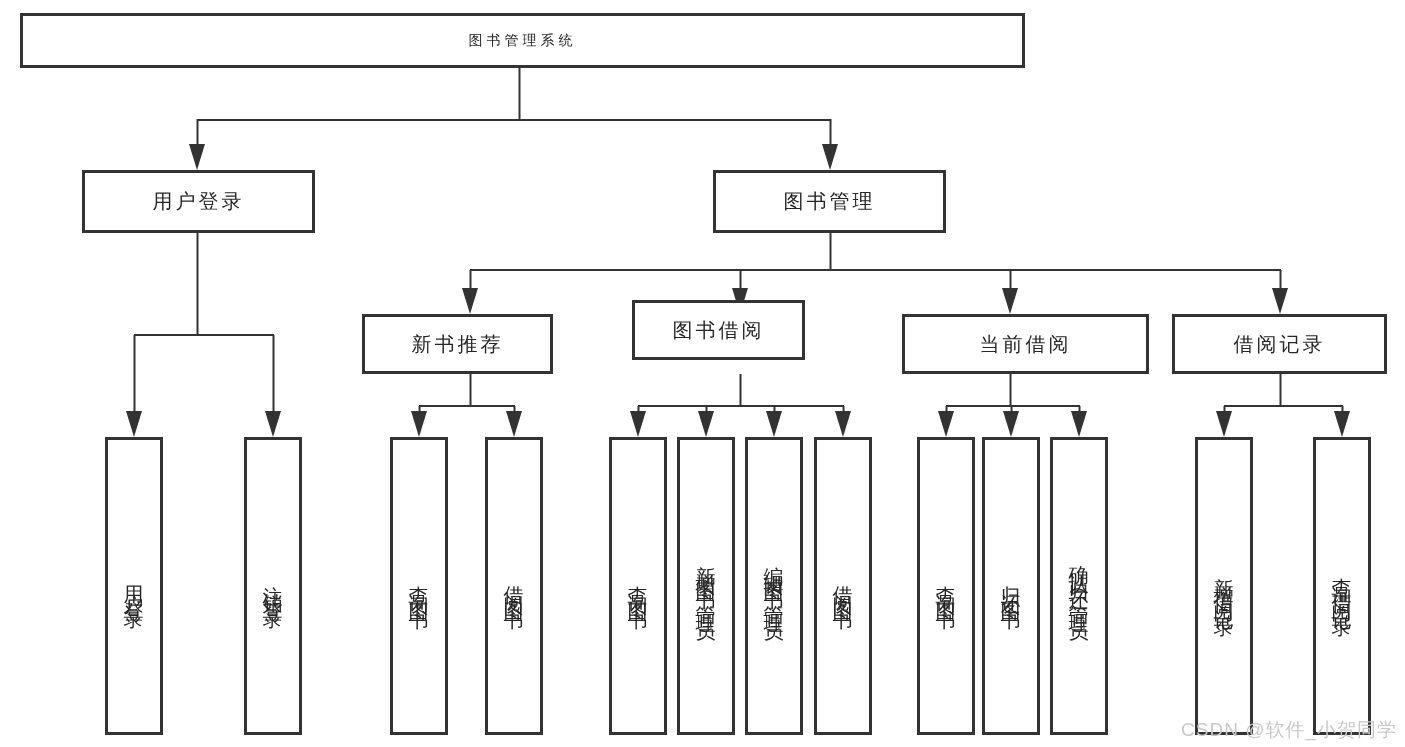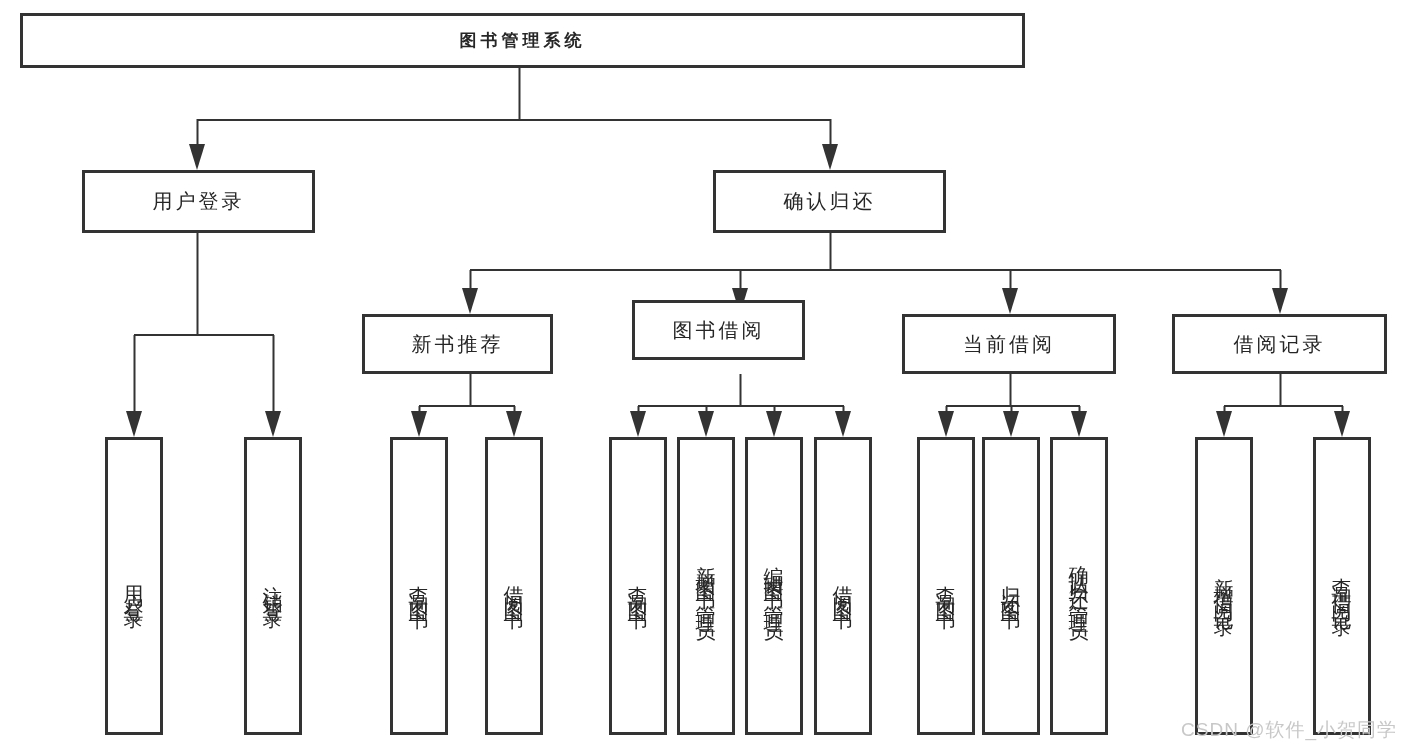--- a/index.html
+++ b/index.html
@@ -37,23 +37,22 @@
     justify-content:center;
     color:var(--text);
     z-index:1;
   }
   .hlbl{
     font-size:20px;
     letter-spacing:3px;
     white-space:nowrap;
   }
   .rootlbl{
-    font-size:17px;
+    font-size:14px;
     letter-spacing:4px;
-    font-weight:bold;
   }
   .vlbl{
     writing-mode:vertical-rl;
     text-orientation:mixed;
     font-size:20px;
     letter-spacing:8px;
     line-height:1;
     white-space:nowrap;
   }
   #watermark{
@@ -123,30 +122,30 @@
   </svg>
 
   <div class="node" style="left:20px;top:13px;width:1005px;height:55px">
     <span class="hlbl rootlbl">图书管理系统</span>
   </div>
 
   <div class="node" style="left:82px;top:170px;width:233px;height:63px">
     <span class="hlbl">用户登录</span>
   </div>
   <div class="node" style="left:713px;top:170px;width:233px;height:63px">
-    <span class="hlbl">确认归还</span>
+    <span class="hlbl">图书管理</span>
   </div>
 
   <div class="node" style="left:362px;top:314px;width:191px;height:60px">
     <span class="hlbl">新书推荐</span>
   </div>
   <div class="node" style="left:632px;top:300px;width:173px;height:60px">
     <span class="hlbl">图书借阅</span>
   </div>
-  <div class="node" style="left:902px;top:314px;width:214px;height:60px">
+  <div class="node" style="left:902px;top:314px;width:247px;height:60px">
     <span class="hlbl">当前借阅</span>
   </div>
   <div class="node" style="left:1172px;top:314px;width:215px;height:60px">
     <span class="hlbl">借阅记录</span>
   </div>
 
   <div class="node" style="left:105px;top:437px;width:58px;height:298px">
     <span class="vlbl">用户登录</span>
   </div>
   <div class="node" style="left:244px;top:437px;width:58px;height:298px">

